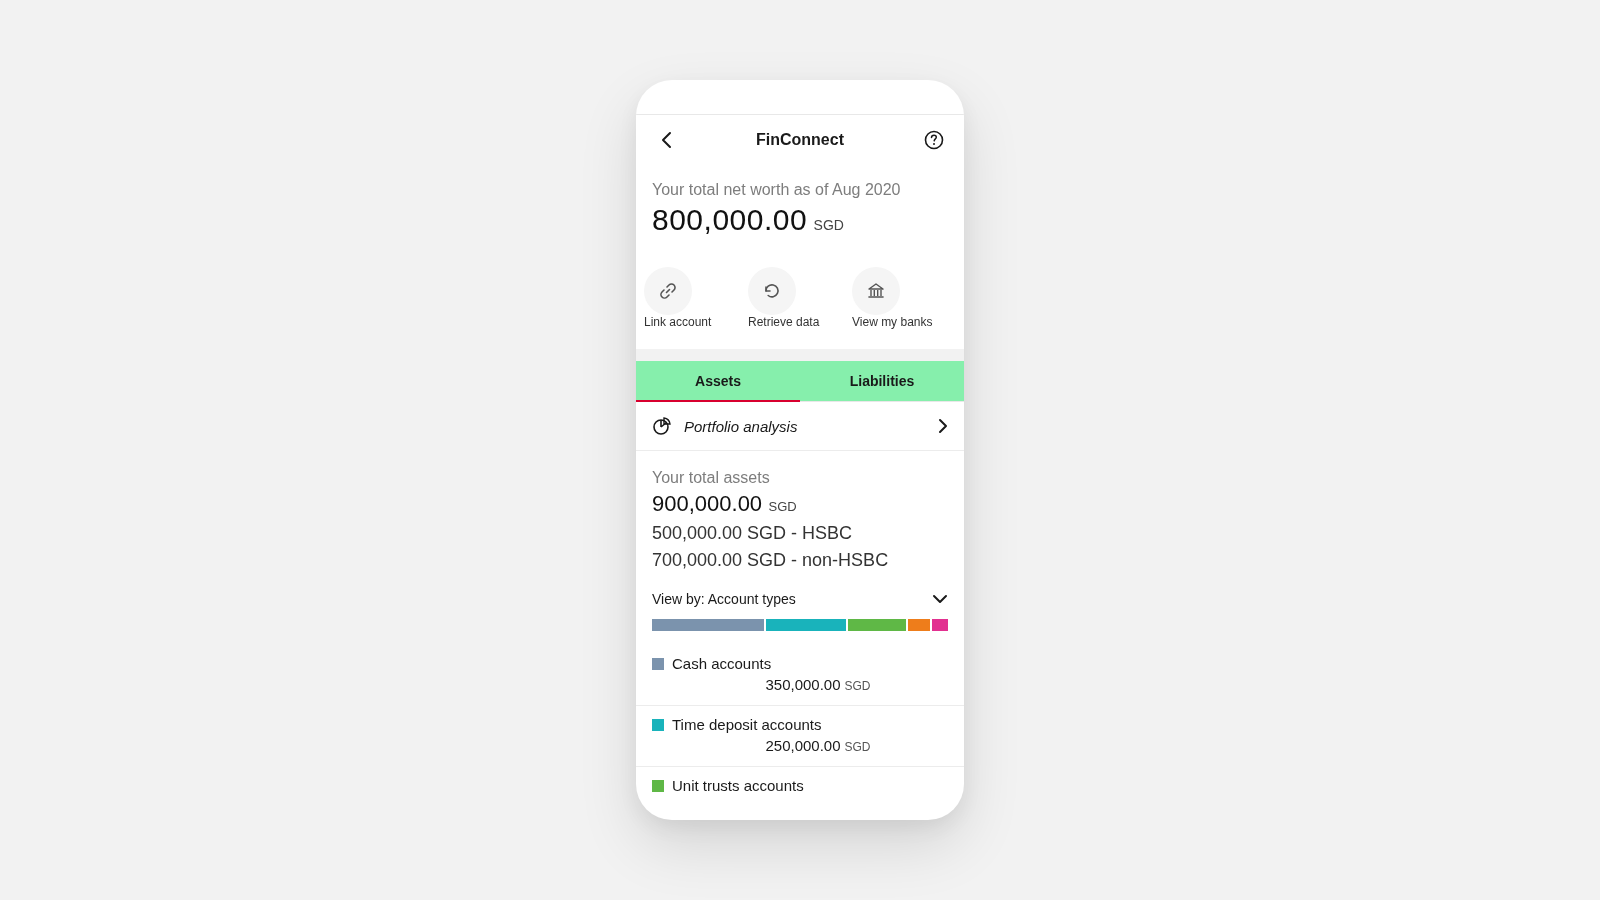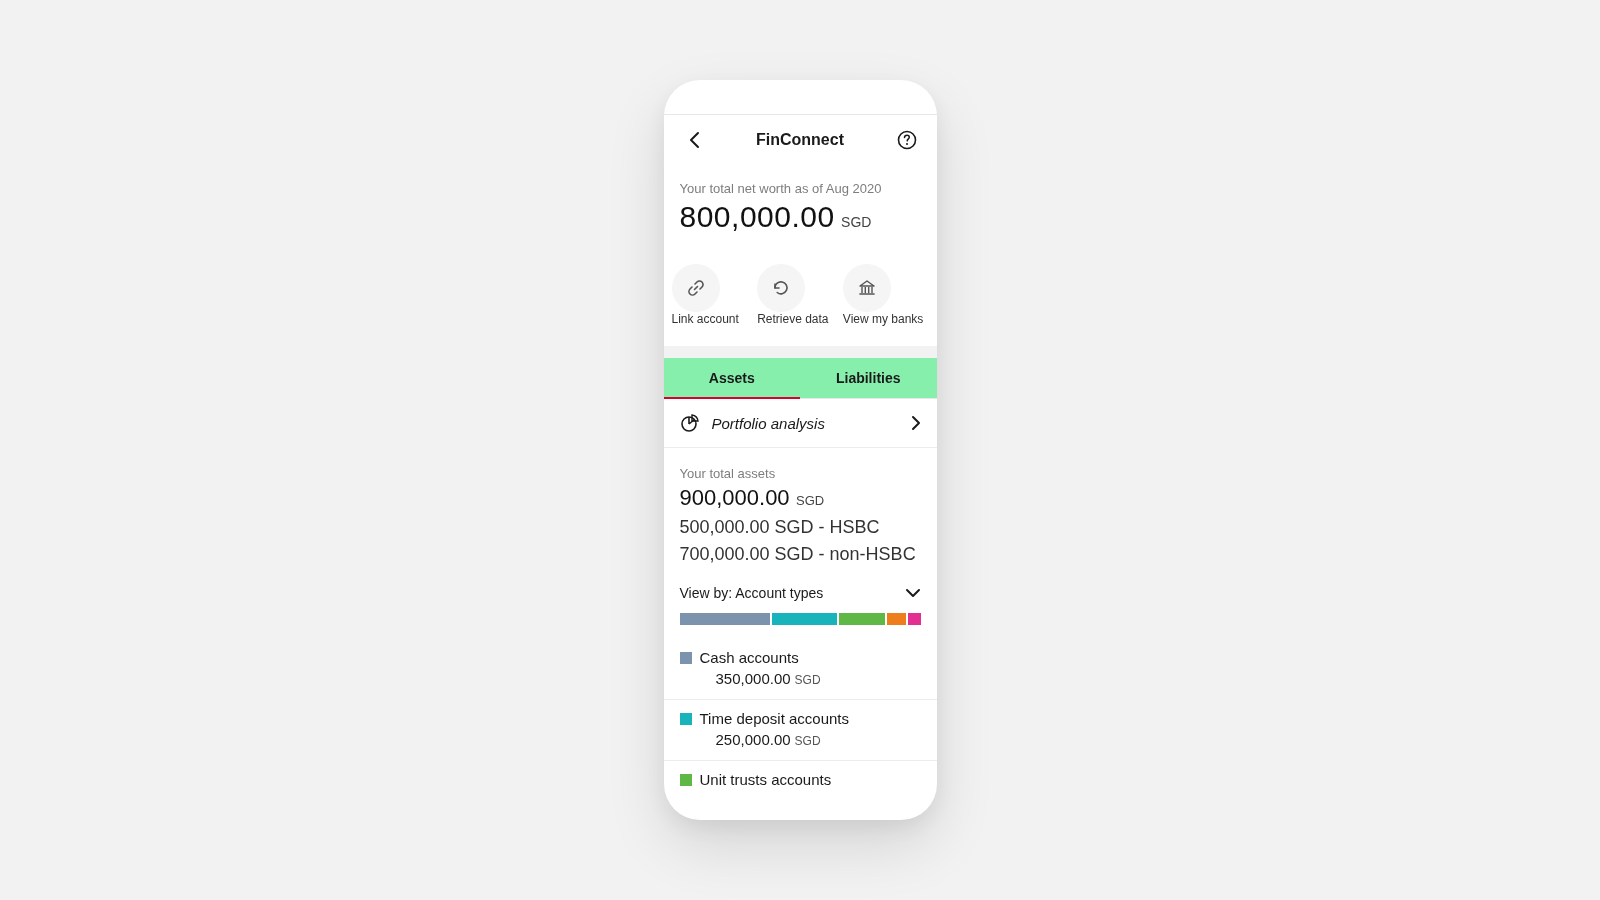--- a/index.html
+++ b/index.html
@@ -8,21 +8,21 @@
     background: #f2f2f2;
     font-family: -apple-system, BlinkMacSystemFont, "Segoe UI", Arial, sans-serif;
     display: flex;
     align-items: center;
     justify-content: center;
     width: 1600px;
     height: 900px;
     overflow: hidden;
   }
   .phone {
-    width: 273px;
+    width: 328px;
     height: 740px;
     background: #ffffff;
     border-radius: 36px;
     box-shadow: 0 25px 60px rgba(0,0,0,0.12), 0 8px 20px rgba(0,0,0,0.06);
     overflow: hidden;
     position: relative;
   }
   .phone-inner {
     position: absolute;
     top: 0; left: 0; right: 0; bottom: 0;
@@ -36,21 +36,21 @@
     align-items: center;
     justify-content: space-between;
     padding: 0 16px;
   }
   .header .title { font-size: 16px; font-weight: 600; color: #1a1a1a; }
   .icon-btn { display:flex; align-items:center; justify-content:center; width:28px; height:28px; cursor:pointer; }
   .section-networth {
     padding: 16px 16px 12px 16px;
     background: #fff;
   }
-  .label-muted { font-size: 13px; color: #7d7d7d; margin-bottom: 4px; }
+  .label-muted { font-size: 16px; color: #7d7d7d; margin-bottom: 4px; }
   .big-amount { font-size: 30px; font-weight: 400; color: #111; letter-spacing: 0.5px; }
   .currency-small { font-size: 14px; color: #444; margin-left: 2px; }
   .actions-row {
     display: flex;
     justify-content: space-around;
     padding: 18px 8px 20px 8px;
     background: #fff;
   }
   .action {
     display: flex;
@@ -117,21 +117,21 @@
   .bar-chart > div { margin-right: 2px; }
   .bar-chart > div:last-child { margin-right: 0; }
   .list-item {
     padding: 10px 16px 12px 16px;
     border-bottom: 1px solid #ececec;
   }
   .list-item:last-child { border-bottom: none; }
   .li-head { display:flex; align-items:center; gap:8px; }
   .swatch { width:12px; height:12px; }
   .li-name { font-size: 15px; color: #1a1a1a; }
-  .li-amt { font-size: 15px; color: #1a1a1a; margin-left: 36px; margin-top: 4px; }
+  .li-amt { font-size: 15px; color: #1a1a1a; margin-left: 36px; margin-top: 4px; text-align: center; }
   .li-cur { font-size: 12px; color: #555; margin-left: 4px; }
 </style>
 </head>
 <body>
 
 <div class="phone">
   <div class="phone-inner">
 
     <div class="statusbar"></div>
     <div class="divider-top"></div>

